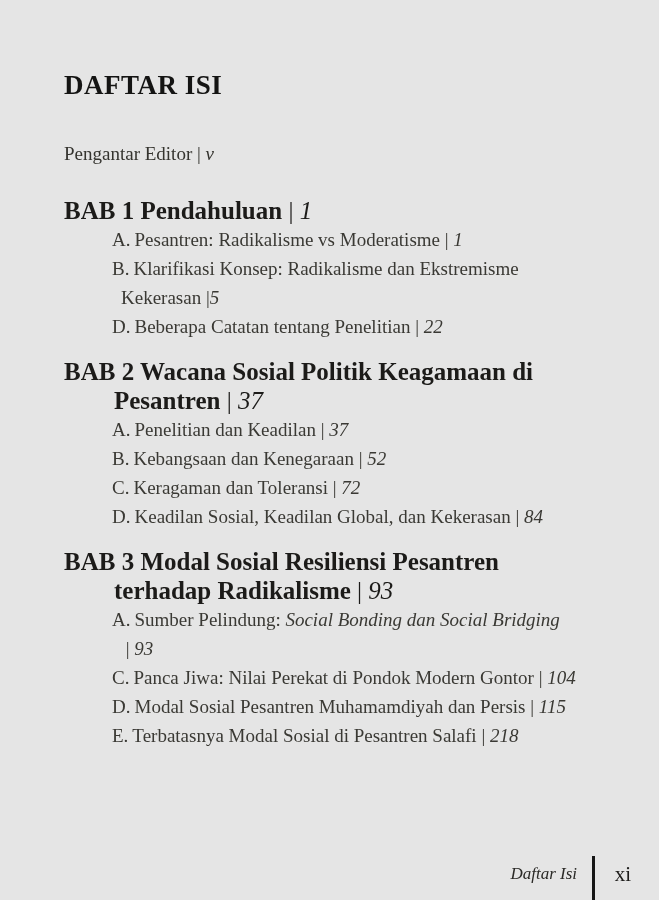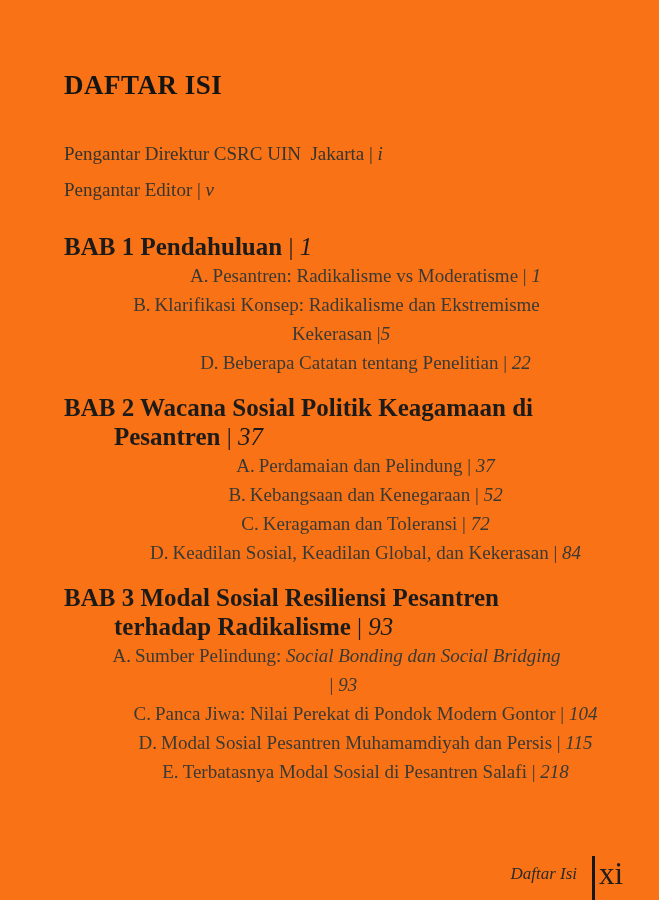--- a/index.html
+++ b/index.html
@@ -1,19 +1,19 @@
 <!DOCTYPE html>
 <html><head>
 <meta charset="utf-8">
 <style>
   html,body { margin:0; padding:0; background:#ffffff; }
   .page {
     position:relative;
     width:659px; height:900px;
-    background:#f97316;
+    background:#e5e5e5;
     font-family:"Liberation Serif","DejaVu Serif",serif;
     color:#333231;
     overflow:hidden;
     box-sizing:border-box;
     padding:0 40px 12px 64px;
   }
   .title {
     margin:70px 0 0 0;
     font-size:27px; line-height:30px;
     font-weight:bold;
@@ -34,21 +34,20 @@
     font-weight:bold;
     color:#1c1b19;
     padding-left:50px; text-indent:-50px;
   }
   .chapter-heading.wrap-tight { max-width:480px; }
   .item {
     margin:0 0 0 48px;
     padding-left:9px; text-indent:-9px;
     font-size:19px; line-height:29px;
     color:#3a3934;
-    text-align:center;
   }
   .item.wrap-tight { max-width:440px; }
   .marker { margin-right:4px; }
   .txt { white-space:pre-wrap; }
   .it { font-style:italic; }
   .sep { white-space:pre; }
   .chapter-heading .sep, .chapter-heading .pg { font-weight:normal; }
   .pg { font-style:italic; }
   .footer {
     position:absolute;
@@ -59,49 +58,48 @@
     position:absolute; right:56px; top:10px;
     font-size:17px; font-style:italic;
     color:#2b2a27; white-space:nowrap;
   }
   .footer-bar {
     position:absolute; right:38px; top:2px;
     width:3px; height:46px;
     background:#161616;
   }
   .footer-page {
-    position:absolute; right:10px; top:0px;
-    font-size:31px; line-height:40px;
+    position:absolute; right:2px; top:0px;
+    font-size:21px; line-height:40px;
     color:#1d1c1a;
   }
 </style>
 </head>
 <body>
 
 <div class="page">
 
   <h1 class="title">DAFTAR ISI</h1>
 
   <div class="front-matter">
-    <p class="fm-line"><span class="txt">Pengantar Direktur CSRC UIN  Jakarta</span><span class="sep"> | </span><span class="pg">i</span></p>
     <p class="fm-line"><span class="txt">Pengantar Editor</span><span class="sep"> | </span><span class="pg">v</span></p>
   </div>
 
   <div class="chapters">
 
     <section class="chapter">
       <p class="chapter-heading"><span class="h-label">BAB 1 Pendahuluan</span><span class="sep"> | </span><span class="pg">1</span></p>
       <p class="item"><span class="marker">A.</span><span class="txt">Pesantren: Radikalisme vs Moderatisme</span><span class="sep"> | </span><span class="pg">1</span></p>
       <p class="item wrap-tight"><span class="marker">B.</span><span class="txt">Klarifikasi Konsep: Radikalisme dan Ekstremisme Kekerasan</span><span class="sep"> |</span><span class="pg">5</span></p>
       <p class="item"><span class="marker">D.</span><span class="txt">Beberapa Catatan tentang Penelitian</span><span class="sep"> | </span><span class="pg">22</span></p>
     </section>
 
     <section class="chapter">
       <p class="chapter-heading"><span class="h-label">BAB 2 Wacana Sosial Politik Keagamaan di Pesantren</span><span class="sep"> | </span><span class="pg">37</span></p>
-      <p class="item"><span class="marker">A.</span><span class="txt">Perdamaian dan Pelindung</span><span class="sep"> | </span><span class="pg">37</span></p>
+      <p class="item"><span class="marker">A.</span><span class="txt">Penelitian dan Keadilan</span><span class="sep"> | </span><span class="pg">37</span></p>
       <p class="item"><span class="marker">B.</span><span class="txt">Kebangsaan dan Kenegaraan</span><span class="sep"> | </span><span class="pg">52</span></p>
       <p class="item"><span class="marker">C.</span><span class="txt">Keragaman dan Toleransi</span><span class="sep"> | </span><span class="pg">72</span></p>
       <p class="item"><span class="marker">D.</span><span class="txt">Keadilan Sosial, Keadilan Global, dan Kekerasan</span><span class="sep"> | </span><span class="pg">84</span></p>
     </section>
 
     <section class="chapter">
       <p class="chapter-heading wrap-tight"><span class="h-label">BAB 3 Modal Sosial Resiliensi Pesantren terhadap Radikalisme</span><span class="sep"> | </span><span class="pg">93</span></p>
       <p class="item wrap-tight"><span class="marker">A.</span><span class="txt">Sumber Pelindung: </span><span class="txt it">Social Bonding dan Social Bridging</span><span class="sep"> | </span><span class="pg">93</span></p>
       <p class="item"><span class="marker">C.</span><span class="txt">Panca Jiwa: Nilai Perekat di Pondok Modern Gontor</span><span class="sep"> | </span><span class="pg">104</span></p>
       <p class="item"><span class="marker">D.</span><span class="txt">Modal Sosial Pesantren Muhamamdiyah dan Persis</span><span class="sep"> | </span><span class="pg">115</span></p>

